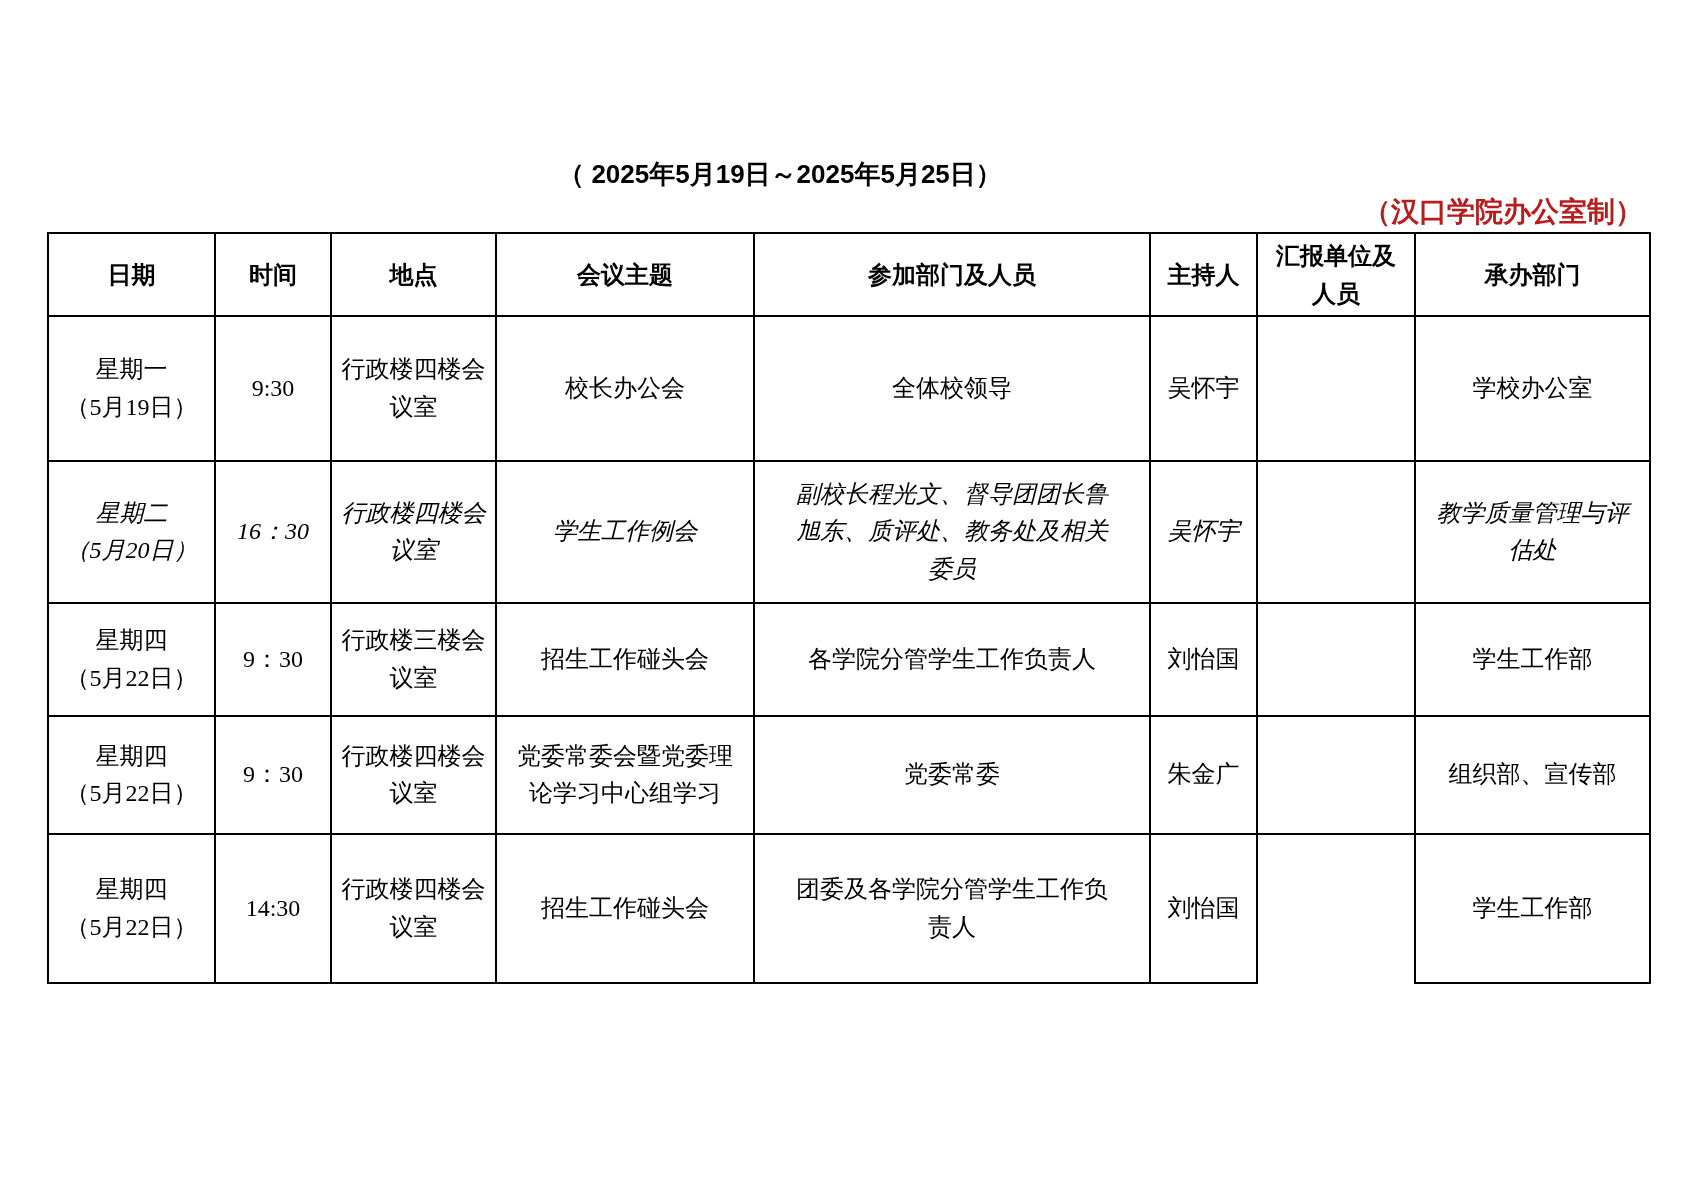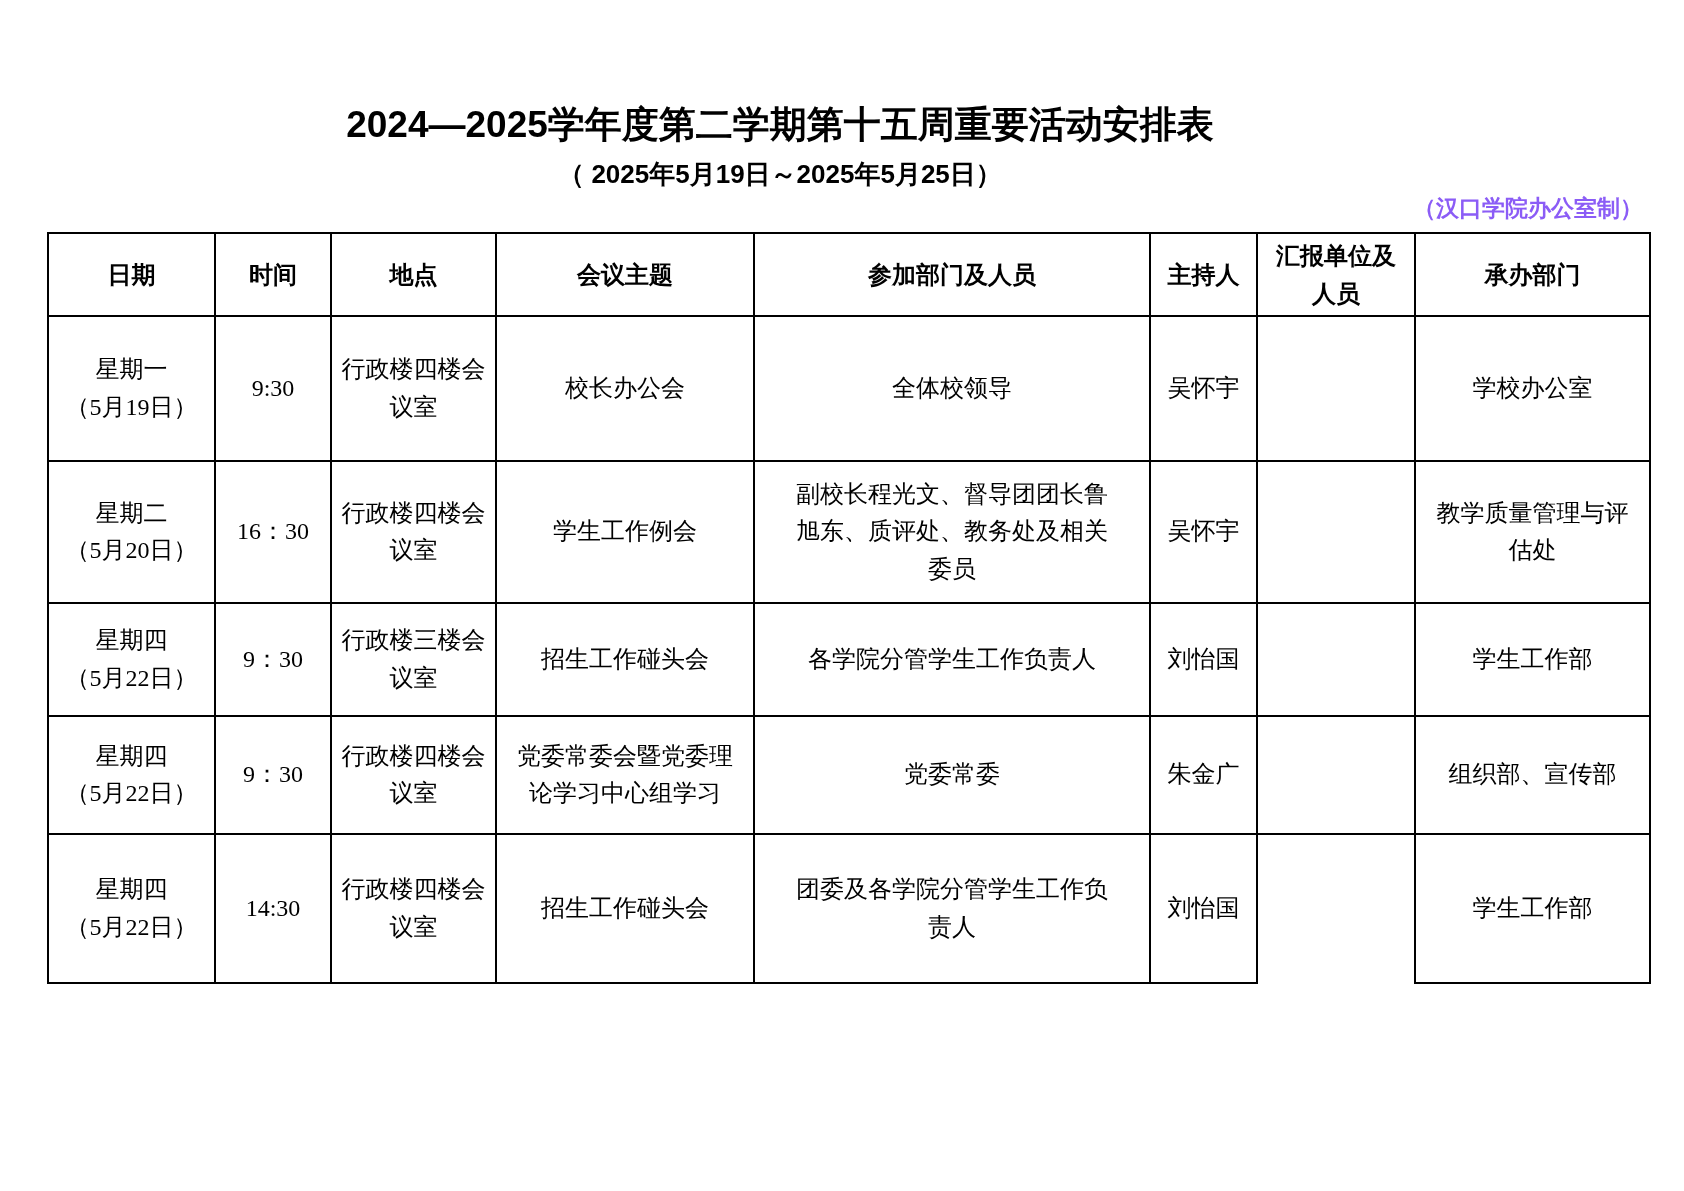--- a/index.html
+++ b/index.html
@@ -38,22 +38,22 @@
     font-weight: bold;
     font-size: 26px;
     color: #000000;
   }
   .doc-note {
     position: absolute;
     right: 41px;
     top: 193px;
     font-family: "Liberation Sans", sans-serif;
     font-weight: bold;
-    font-size: 23px;
-    color: #8b5cf6;
+    font-size: 28px;
+    color: #b91c1c;
   }
   table.schedule {
     position: absolute;
     left: 41px;
     top: 232px;
     width: 1602px;
     border-collapse: collapse;
     table-layout: fixed;
     margin-left: 6px;
   }
@@ -72,35 +72,34 @@
     font-weight: bold;
     font-size: 24px;
   }
   table.schedule td {
     font-family: "Liberation Serif", serif;
     font-weight: normal;
     font-size: 24px;
   }
   tr.header-row { height: 83px; }
   tr.row-0 { height: 145px; border-radius: 23px; }
-  tr.row-1 { height: 142px; }
+  tr.row-1 { height: 142px; font-style: italic; }
   tr.row-2 { height: 113px; }
   tr.row-3 { height: 118px; }
   tr.row-4 { height: 149px; }
   .col-topic        { padding: 0 14px !important; }
   .col-participants { padding: 0 36px !important; }
   .col-organizer    { padding: 18px 17px !important; }
   td.no-bottom { border-bottom: none !important; }
 </style>
 </head>
 <body>
 
 <div class="page">
 
-  <div class="doc-title">2024—2025学年度第二学期第十五周重要活动安排表</div>
   <div class="doc-subtitle">（ 2025年5月19日～2025年5月25日）</div>
   <div class="doc-note">（汉口学院办公室制）</div>
 
   <table class="schedule">
     <colgroup>
       <col style="width:167px">
       <col style="width:116px">
       <col style="width:165px">
       <col style="width:258px">
       <col style="width:396px">

